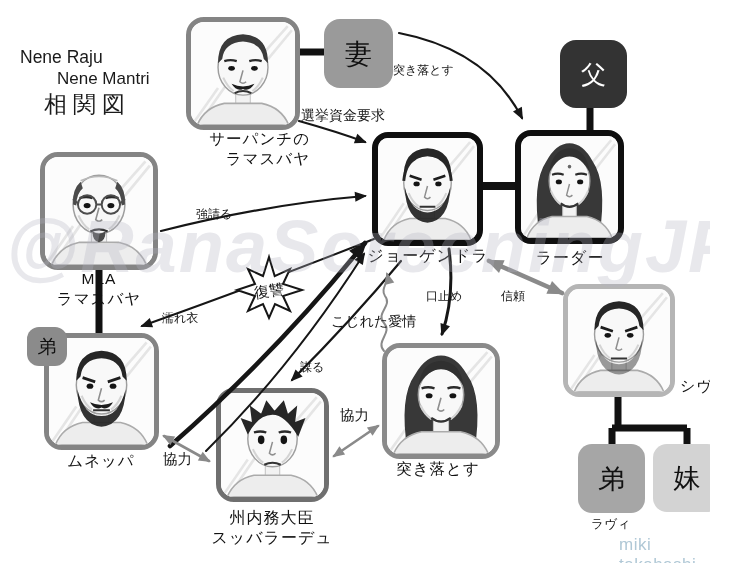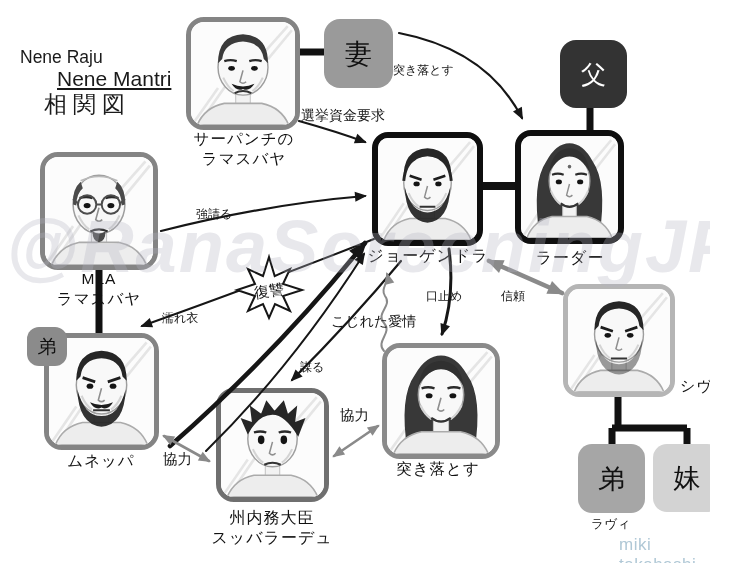--- a/index.html
+++ b/index.html
@@ -15,21 +15,21 @@
   .char-label{position:absolute;z-index:25;text-align:center;font-size:15.5px;line-height:20px;
               color:#111;letter-spacing:1px;}
   .rel-label{position:absolute;z-index:25;white-space:nowrap;font-size:12px;color:#151515;}
   svg.layer{position:absolute;left:0;top:0;z-index:20;pointer-events:none;}
   svg#connectors{z-index:3;}
   #watermark{position:absolute;z-index:40;left:6px;top:204px;font-size:74px;font-style:italic;
              font-weight:600;letter-spacing:2px;white-space:nowrap;color:var(--watermark,#b4b4c2);
              opacity:.30;pointer-events:none;}
   #title{position:absolute;left:18px;top:47px;z-index:25;color:#1a1a1a;}
   #title .t1{display:block;font-size:17.5px;line-height:21px;padding-left:2px;}
-  #title .t2{display:block;font-size:21px;line-height:21px;padding-left:39px;text-decoration:underline;}
+  #title .t2{display:block;font-size:17px;line-height:21px;padding-left:39px;}
   #title .t3{display:block;font-size:23px;line-height:30px;padding-left:26px;letter-spacing:6px;}
   #credit{position:absolute;left:619px;top:535px;z-index:25;font-size:17px;letter-spacing:.5px;
           color:var(--credit,#b0c8d6);}
 </style>
 </head>
 <body>
 
 <div id="stage">
 
   <div id="title">
@@ -244,21 +244,21 @@
   <span class="rel-label" style="left:393px;top:62px;">突き落とす</span>
   <span class="rel-label" style="left:196px;top:206px;">強請る</span>
   <span class="rel-label" style="left:162px;top:310px;">濡れ衣</span>
   <span class="rel-label" style="left:300px;top:359px;">謀る</span>
   <span class="rel-label" style="left:426px;top:288px;">口止め</span>
   <span class="rel-label" style="left:331px;top:313px;font-size:14px;">こじれた愛情</span>
   <span class="rel-label" style="left:501px;top:288px;">信頼</span>
   <span class="rel-label" style="left:163px;top:450px;font-size:14.5px;">協力</span>
   <span class="rel-label" style="left:340px;top:406px;font-size:14.5px;">協力</span>
 
-  <div class="char-label" style="left:178px;top:129px;width:132px;">
+  <div class="char-label" style="left:178px;top:129px;width:132px;text-align:right;">
     <span style="display:block">サーパンチの</span>
     <span style="display:block">ラマスバヤ</span>
   </div>
   <div class="char-label" style="left:33px;top:269px;width:132px;">
     <span style="display:block">MLA</span>
     <span style="display:block">ラマスバヤ</span>
   </div>
   <div class="char-label" style="left:362px;top:246px;width:132px;font-size:16px;">ジョーゲンドラ</div>
   <div class="char-label" style="left:506px;top:248px;width:128px;font-size:16px;">ラーダー</div>
   <div class="char-label" style="left:35px;top:451px;width:132px;">ムネッパ</div>

